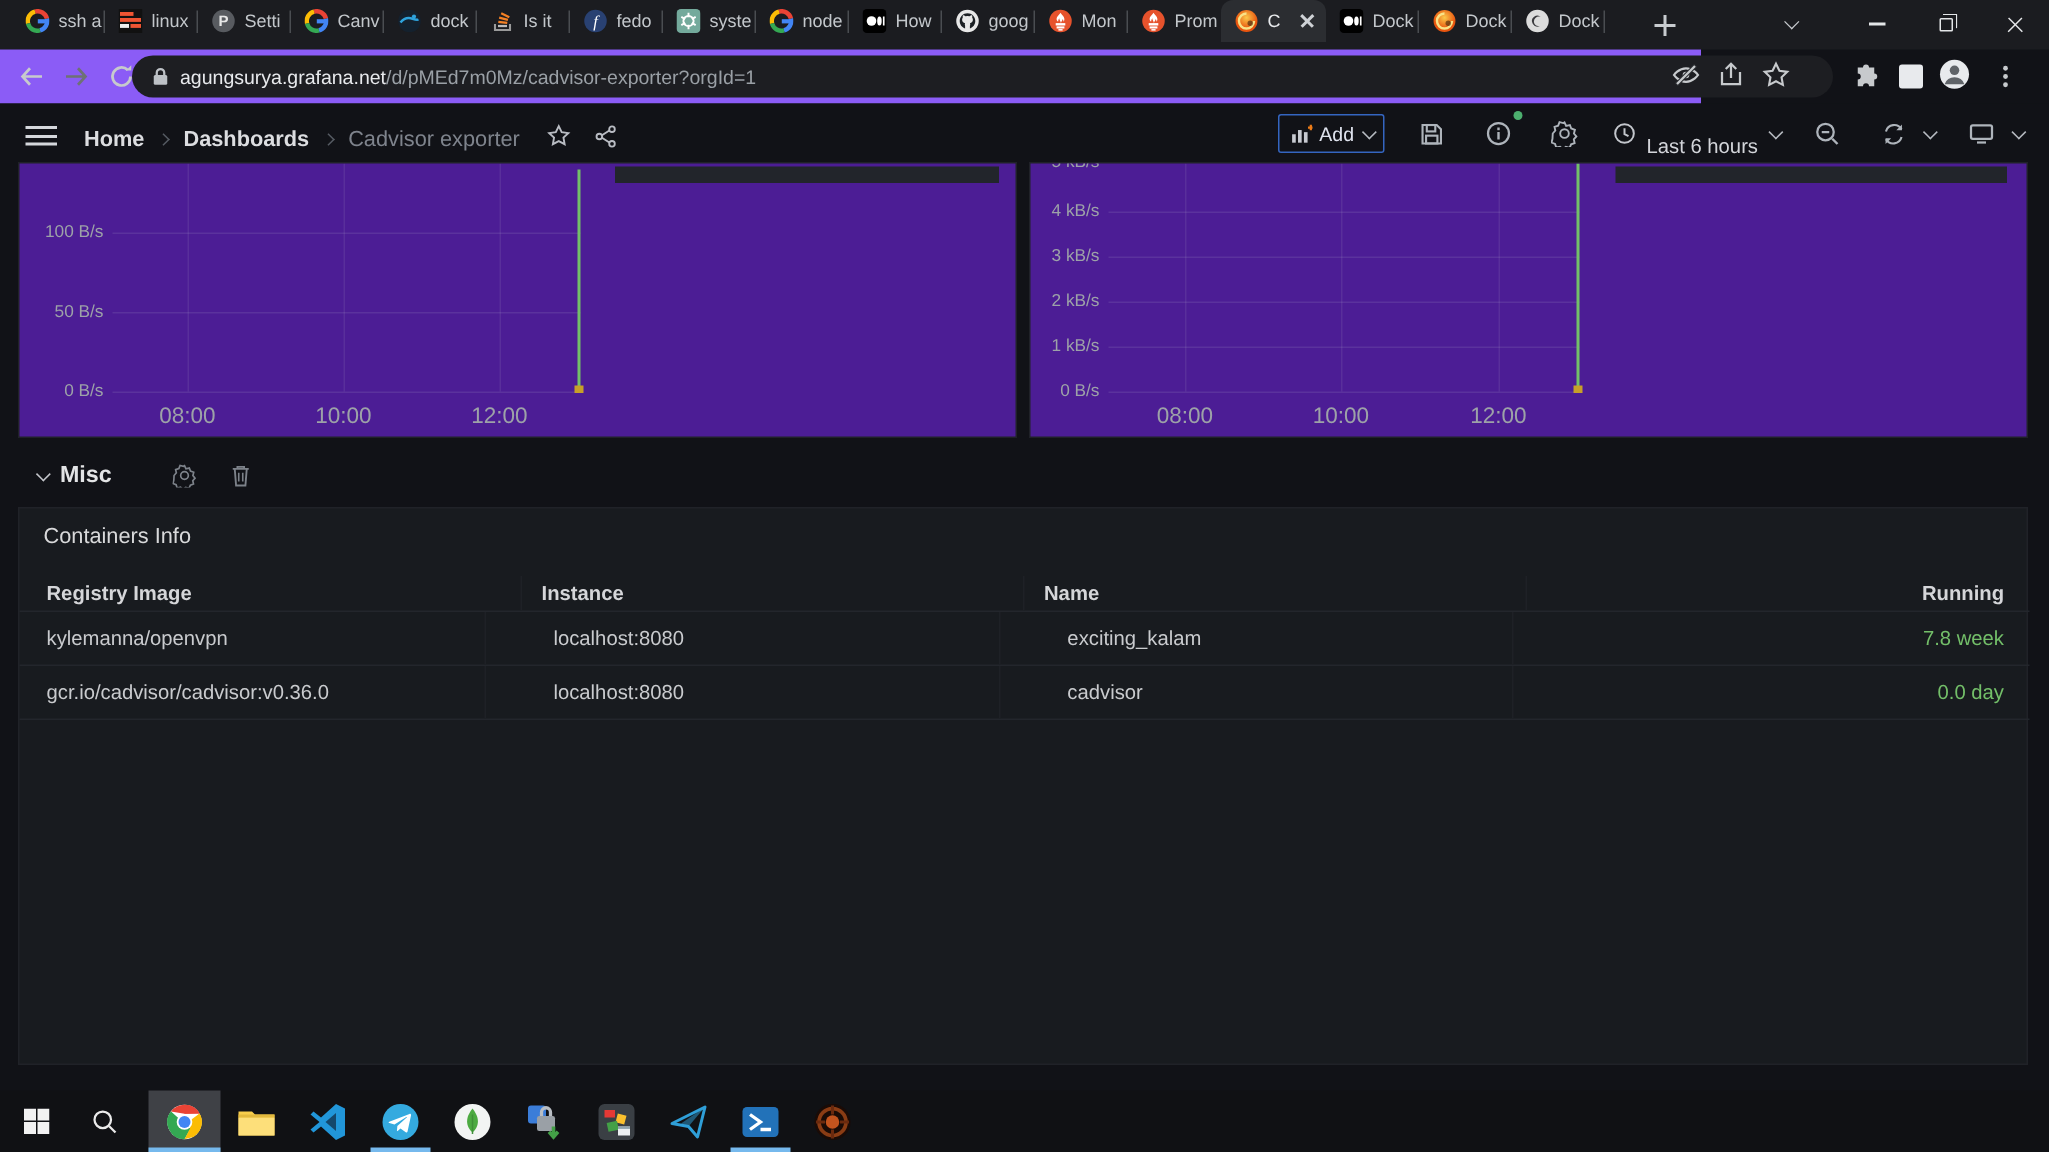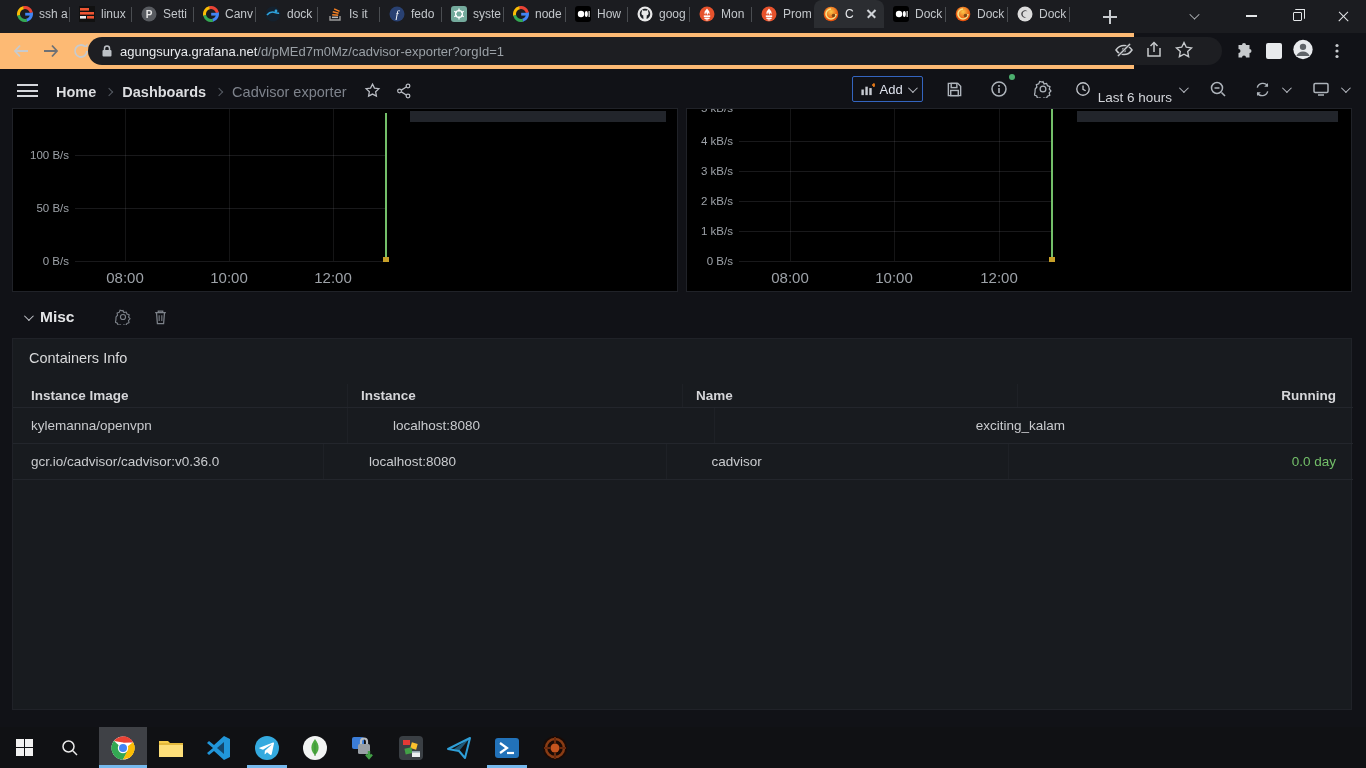--- a/index.html
+++ b/index.html
@@ -23,21 +23,21 @@
   #tabchev { position:absolute; left:1190px; top:10px; width:12px; height:8px; }
   #tabchev::before { content:""; position:absolute; left:0; top:0; width:8px; height:8px; border-right:1.6px solid #c8cbcf; border-bottom:1.6px solid #c8cbcf; transform:rotate(45deg) scale(.8); }
   .min-g { width:11px; height:1.6px; background:#e4e6e8; }
   .max-g { width:9px; height:9px; border:1.2px solid #e4e6e8; border-radius:1px; position:relative; }
   .max-g::before { content:""; position:absolute; left:1.5px; top:-3.5px; width:9px; height:9px; border:1.2px solid #e4e6e8; border-left:none; border-bottom:none; border-radius:1px; }
   .close-g { width:13px; height:13px; position:relative; }
   .close-g::before,.close-g::after { content:""; position:absolute; left:0px; top:6px; width:13px; height:1.4px; background:#e4e6e8; }
   .close-g::before{ transform:rotate(45deg);} .close-g::after{ transform:rotate(-45deg);}
   .fav svg { position:absolute; inset:0; }
   
-  #ctoolbar { position:absolute; top:33px; left:0; width:1134px; height:36px; background:#fdba74; }
+  #ctoolbar { position:absolute; top:33px; left:0; width:1134px; height:36px; background:#8b5cf6; }
   .navic { position:absolute; top:7px; width:22px; height:22px; display:flex; align-items:center; justify-content:center; }
   #urlpill { position:absolute; left:88px; top:4px; width:1134px; height:28px; border-radius:14px; background:#1d1e22; display:flex; align-items:center; }
   #urltext { font-size:13px; margin-left:6px; white-space:nowrap; }
   #urltext .dom { color:#e8eaed; }
   #urltext .path { color:#9aa0a6; }
   .pillic { position:absolute; top:3px; width:22px; height:22px; }
   
   #gnav { position:absolute; top:69px; left:0; width:1366px; height:39px; background:#111217; }
   #burger { position:absolute; left:17px; top:84px; width:21px; height:13px; }
   #burger div { height:2px; background:#d5d7dc; margin-bottom:3.5px; }
@@ -47,21 +47,21 @@
   .bc-sep { width:6px; height:6px; border-right:1.6px solid #565b63; border-top:1.6px solid #565b63; transform:rotate(45deg); margin:0 1px; }
   #gactions { position:absolute; right:18px; top:76px; height:26px; display:flex; align-items:center; gap:20px; }
   .gbtn { display:flex; align-items:center; justify-content:center; width:24px; height:24px; position:relative; }
   #addbtn { display:flex; align-items:center; gap:5px; border:1px solid #3465c0; border-radius:2px; height:26px; padding:0 7px; }
   #addbtn span { color:#dfe3ee; font-size:13px; font-weight:500; }
   .chev { width:7px; height:7px; border-right:1.6px solid #b6bac1; border-bottom:1.6px solid #b6bac1; transform:rotate(45deg) translateY(-2px); }
   .greendot { position:absolute; top:-3px; right:-4px; width:6px; height:6px; border-radius:50%; background:#4caf6e; }
   #timerange { display:flex; align-items:center; gap:7px; }
   #timerange span { color:#d3d5da; font-size:13.5px; font-weight:500;margin-top:16px; }
   
-  .panel { position:absolute; background:#000000; border:1px solid #202228; }
+  .panel { position:absolute; background:#4c1d95; border:1px solid #202228; }
   #panelL { left:12px; top:108px; width:666px; height:184px; overflow:hidden; }
   #panelR { left:686px; top:108px; width:666px; height:184px; overflow:hidden; }
   .gridh { position:absolute; height:1px; background:rgba(204,204,220,0.12); }
   .gridv { position:absolute; width:1px; background:rgba(204,204,220,0.10); }
   .ylab { position:absolute; font-size:11.5px; color:#9da2a8; text-align:right; width:46px; }
   .xlab { position:absolute; font-size:15px; color:#9da2a8; text-align:center; width:44px; }
   .spike { position:absolute; width:2px; }
   .spikebase { position:absolute; }
   .legstub { position:absolute; background:#22252b; }
   
@@ -530,29 +530,30 @@
         <path d="M3.5 4l1 12.5h7l1-12.5" stroke="#7d828a" stroke-width="1.4" fill="none"></path>
         <path d="M6.5 7v6.5M9.5 7v6.5" stroke="#7d828a" stroke-width="1.2"></path>
       </svg>
   </div>
 </div>
 
 <div id="cpanel">
   <div id="cptitle">Containers Info</div>
   <div id="ctable">
     <div class="thead">
-        <div class="tc">Instance Image</div>
+        <div class="tc">Registry Image</div>
         <div class="tc">Instance</div>
         <div class="tc">Name</div>
         <div class="tc">Running</div>
       </div>
   <div class="trow">
         <div class="tc">kylemanna/openvpn</div>
         <div class="tc">localhost:8080</div>
         <div class="tc">exciting_kalam</div>
+        <div class="tc" style="color: rgb(115, 191, 105);">7.8 week</div>
       </div>
       <div class="trow">
         <div class="tc">gcr.io/cadvisor/cadvisor:v0.36.0</div>
         <div class="tc">localhost:8080</div>
         <div class="tc">cadvisor</div>
         <div class="tc" style="color: rgb(115, 191, 105);">0.0 day</div>
       </div>
     </div>
 </div>
 

